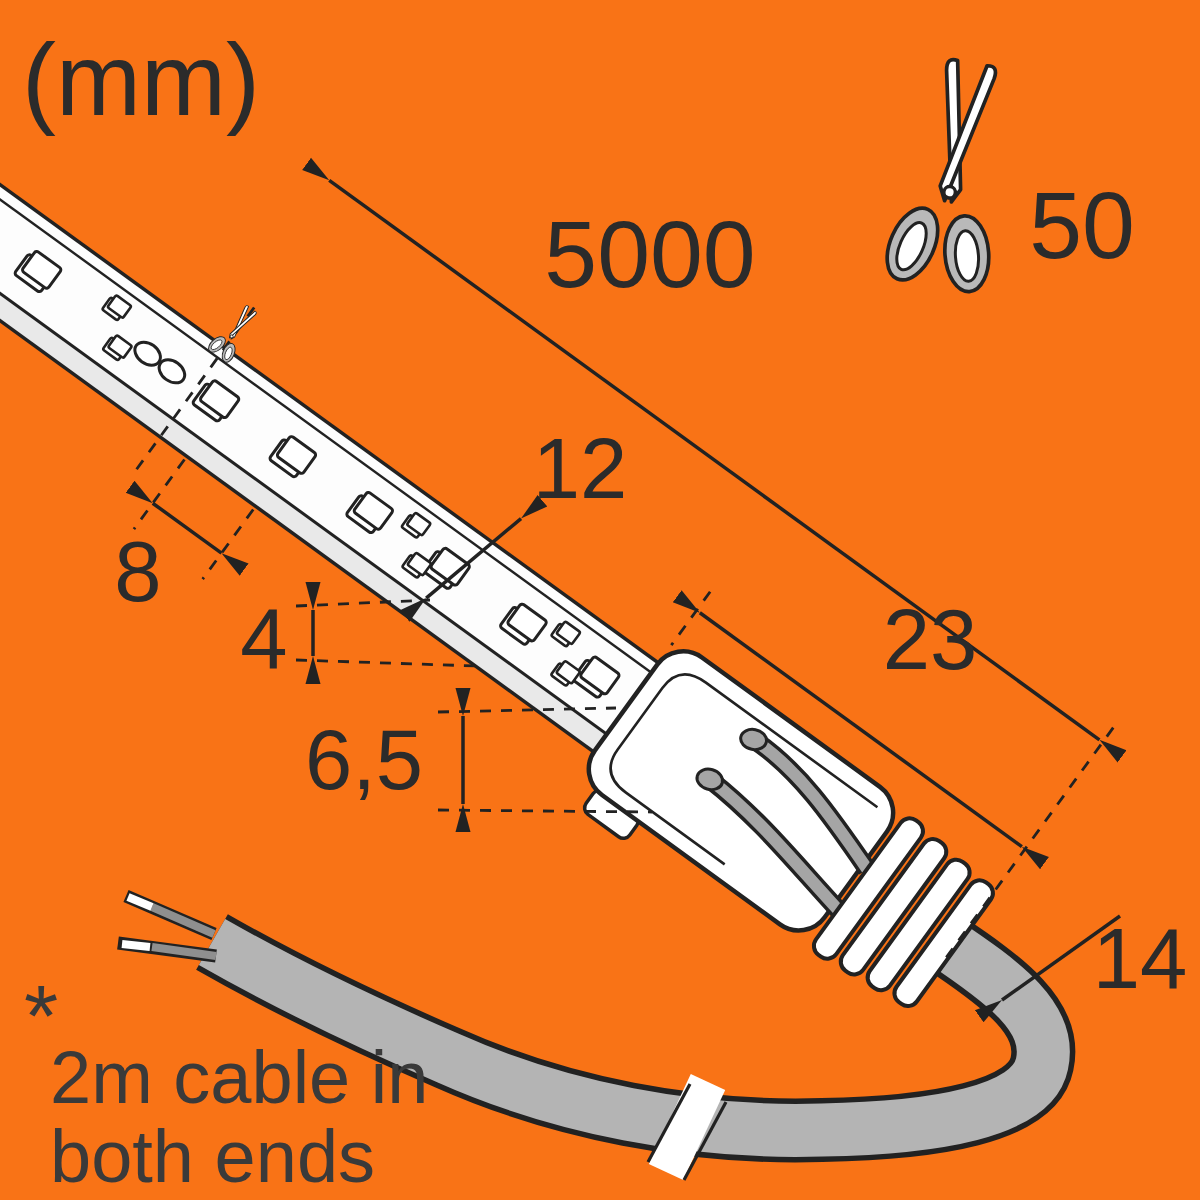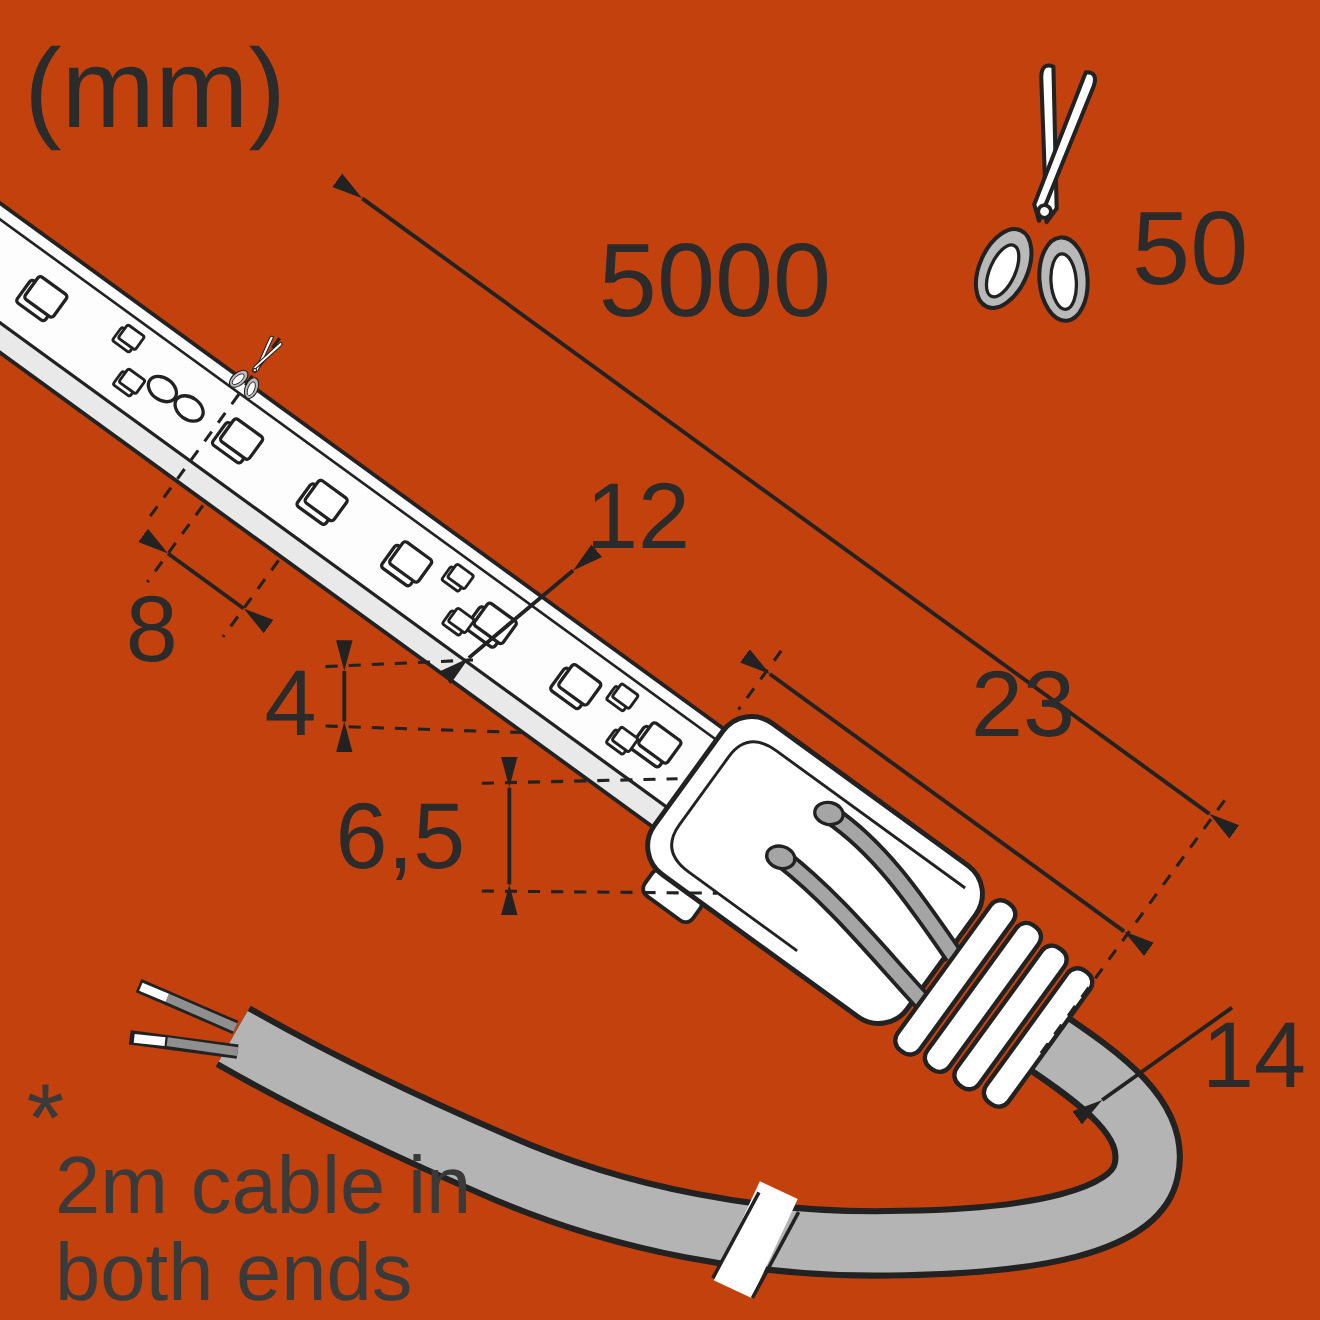--- a/index.html
+++ b/index.html
@@ -1,16 +1,16 @@
 <!DOCTYPE html>
 <html><head>
 <meta charset="utf-8">
 <style>
   html,body{margin:0;padding:0;background:#fff;}
-  .stage{position:relative;width:1200px;height:1200px;background:#c2410c;overflow:hidden;}
+  .stage{position:relative;width:1200px;height:1200px;background:#f97316;overflow:hidden;}
   svg{display:block;}
   text{font-family:"Liberation Sans", sans-serif;fill:#2b2b2b;}
   .units{font-size:102px;}
   .num-xl{font-size:95px;}
   .num{font-size:85px;}
   .ast{font-size:88px;fill:#3a3a3a;}
   .foot{font-size:74px;fill:#3a3a3a;}
   .ln{stroke:#222;fill:none;}
   .dim{stroke:#222;stroke-width:3.5;fill:none;}
   .dash{stroke:#222;stroke-width:2.8;fill:none;stroke-dasharray:11 10;}

